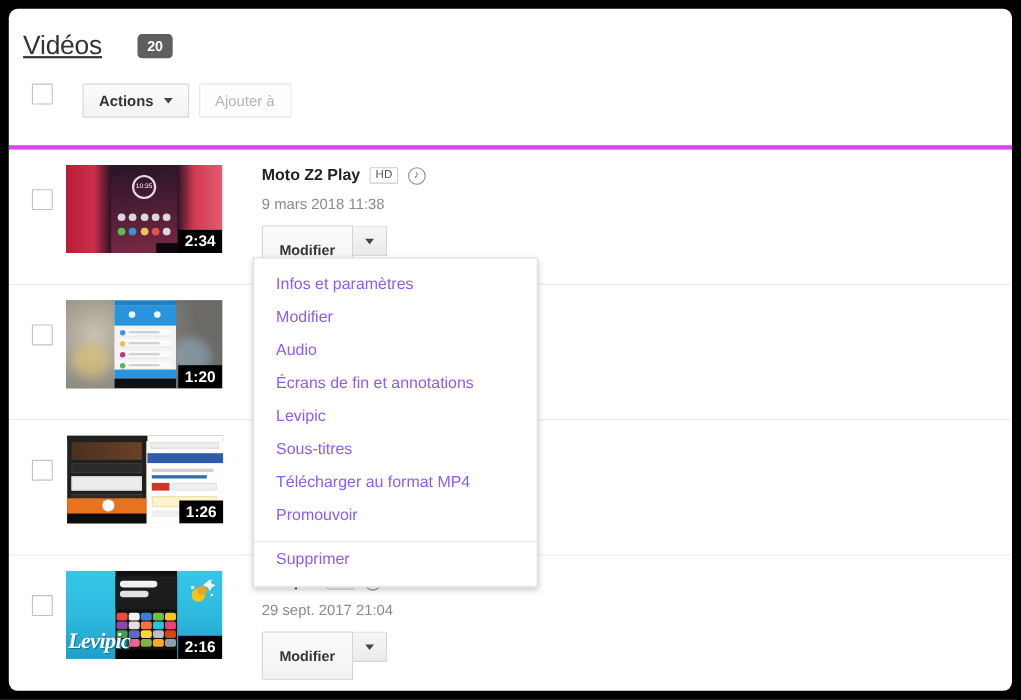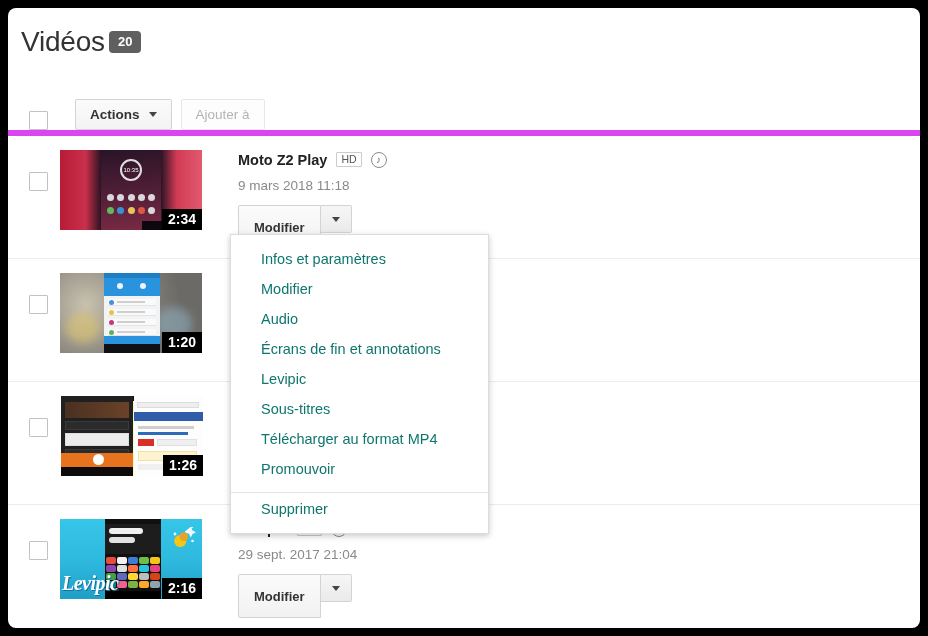--- a/index.html
+++ b/index.html
@@ -27,44 +27,45 @@
   .page-header {
     position: absolute;
     left: 0; top: 0;
     width: 100%;
     height: 68px;
     display: flex;
     align-items: center;
     padding-left: 13px;
   }
   .page-title {
-    font-size: 28px;
+    font-size: 24px;
     color: #333333;
     letter-spacing: -0.2px;
+    text-decoration: underline;
   }
   .count-badge {
-    margin-left: 4px;
+    margin-left: 32px;
     background: #5f5f5f;
     color: #ffffff;
     font-size: 13px;
     font-weight: bold;
     border-radius: 4px;
     padding: 4px 9px 5px 9px;
     line-height: 1;
   }
 
   
   .toolbar {
     position: absolute;
     left: 0; top: 68px;
     width: 100%;
     height: 60px;
     display: flex;
-    align-items: flex-end;
-    border-bottom: 6px solid #d946ef;
+    align-items: flex-start;
+    border-bottom: 4px solid #d946ef;
   }
   .checkbox {
     width: 19px;
     height: 19px;
     border: 1px solid #c2c2c2;
     background: #ffffff;
     border-radius: 1px;
     flex: none;
   }
   .toolbar .checkbox { margin-left: 21px; }
@@ -196,23 +197,23 @@
     background: #ffffff;
     border: 1px solid #dcdcdc;
     box-shadow: 0 2px 6px rgba(0,0,0,0.22);
     z-index: 50;
     padding: 9px 0 0 0;
   }
   .menu-item {
     height: 30px;
     display: flex;
     align-items: center;
-    padding-left: 30px;
+    padding-left: 20px;
     font-size: 14.5px;
-    color: #0f766e;
+    color: #8b5cf6;
     white-space: nowrap;
   }
   .menu-sep {
     border-top: 1px solid #e4e4e4;
     margin-top: 8px;
   }
   .menu-item.last { margin-bottom: 9px; margin-top: 1px; }
 
   
   .t1 {
@@ -353,21 +354,21 @@
           <div class="navbar"></div>
         </div>
         <div class="dur">2:34</div>
       </div>
       <div class="meta">
         <div class="title-line">
           <span class="vid-title">Moto Z2 Play</span>
           <span class="hd-badge">HD</span>
           <span class="note-icon">♪</span>
         </div>
-        <div class="vid-date">9 mars 2018 11:18</div>
+        <div class="vid-date">9 mars 2018 11:38</div>
         <div class="modifier-group">
           <div class="btn-modifier">Modifier</div>
           <div class="btn-modifier-caret">
             <span class="caret"></span>
           </div>
         </div>
       </div>
     </div>
 
     <div class="row">

